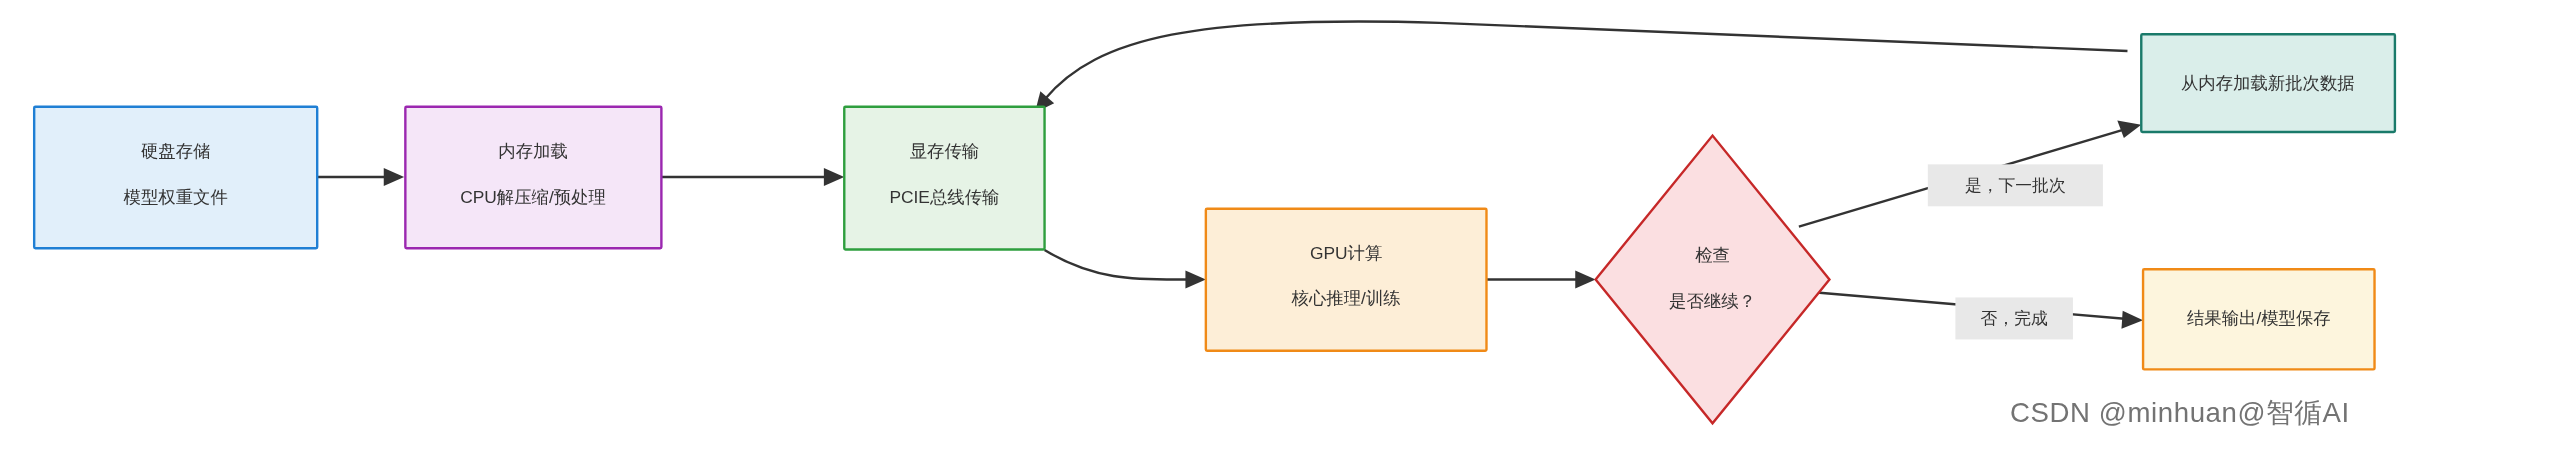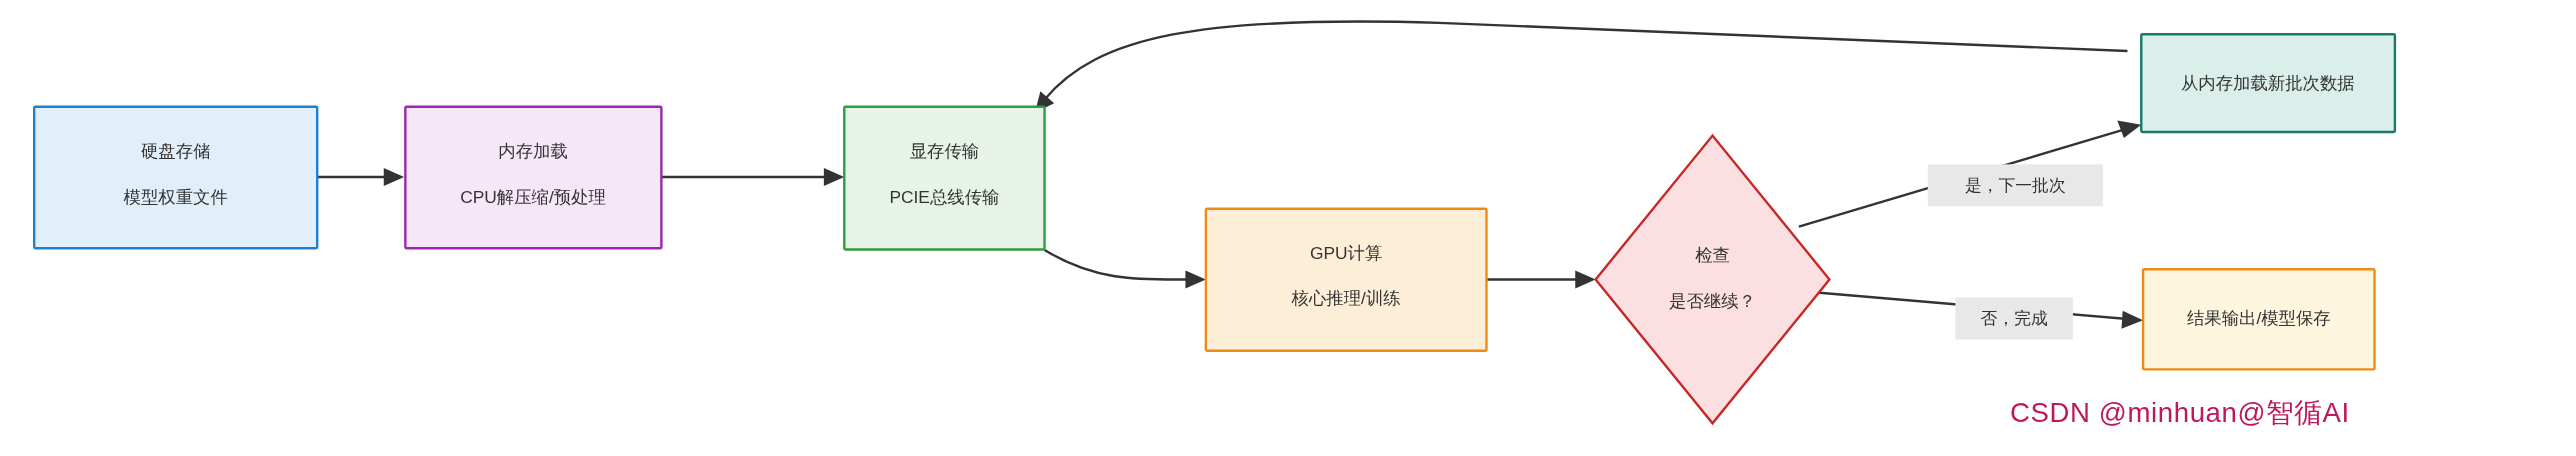--- a/index.html
+++ b/index.html
@@ -51,21 +51,21 @@
   .edge-label-bg {
     fill: #e8e8e8;
     stroke: none;
   }
   .watermark {
     position: absolute;
     left: 2010px;
     top: 394px;
     font-family: "Liberation Sans", "DejaVu Sans", sans-serif;
     font-size: 27.6px;
-    color: #be185d;
+    color: #737373;
     letter-spacing: 0.6px;
     white-space: pre;
     user-select: none;
   }
 </style>
 </head>
 <body>
 
 <div id="canvas">
 

